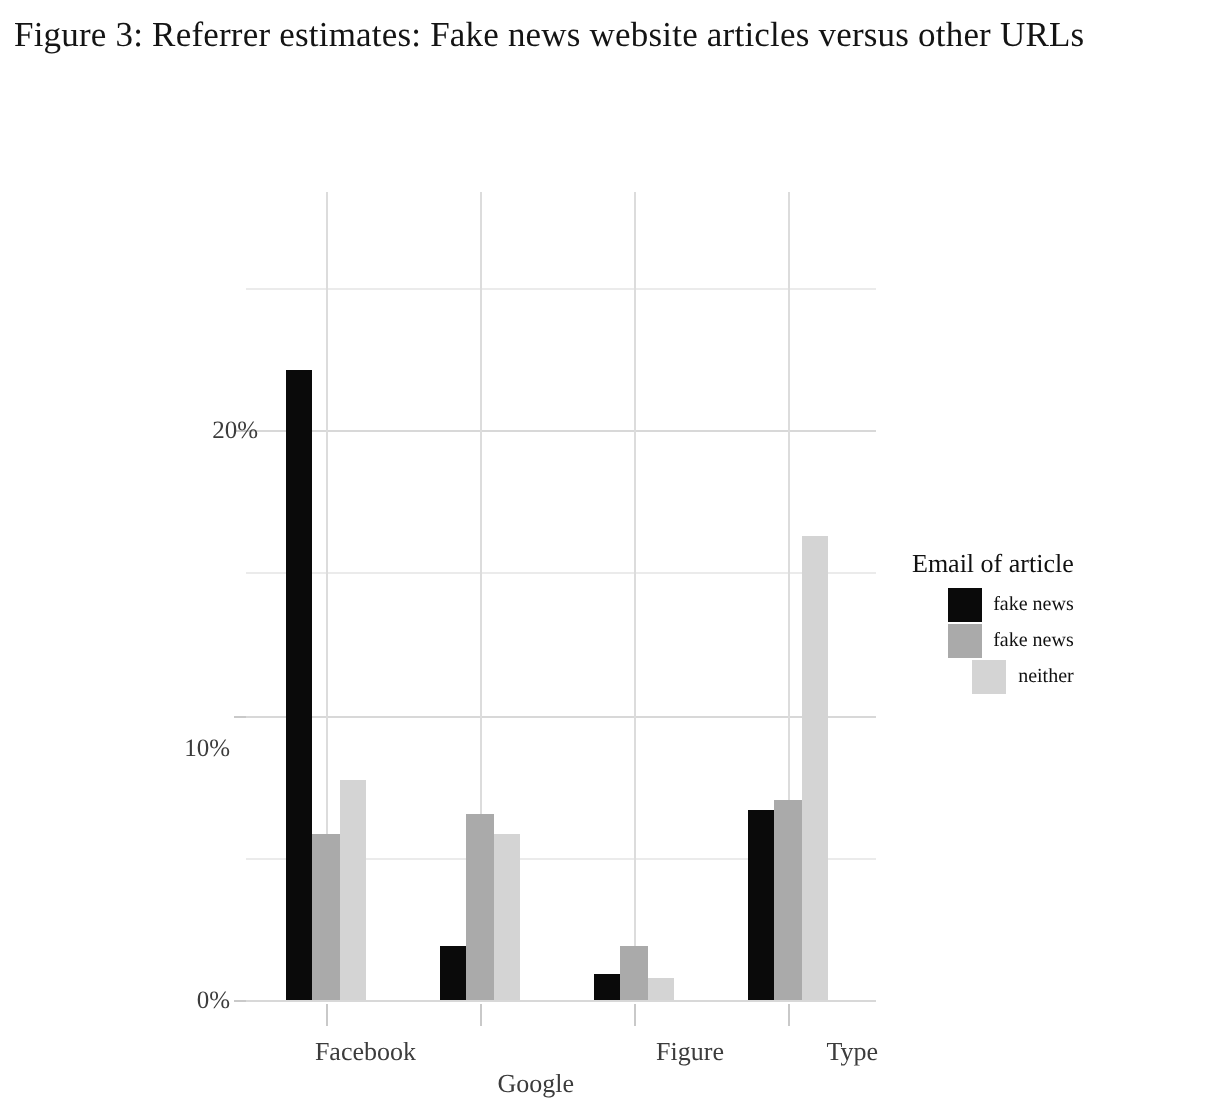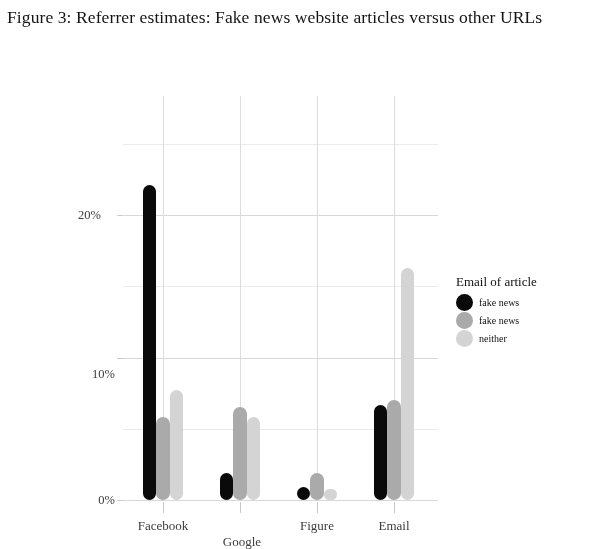--- a/index.html
+++ b/index.html
@@ -1,15 +1,15 @@
 <!DOCTYPE html>
 <html><head>
 <meta charset="utf-8">
 <style>
-  * { margin: 0; padding: 0; box-sizing: border-box; border-radius: 13px; }
+  * { margin: 0; padding: 0; box-sizing: border-box; }
   html, body { background: #ffffff; }
   body {
     width: 612px; height: 549px;
     position: relative;
     overflow: hidden;
     font-family: "Liberation Serif", "DejaVu Serif", serif;
   }
   .fig-title {
     position: absolute;
     left: 7px; top: 7px;
@@ -49,40 +49,41 @@
     background: #c9c9c9;
   }
   .xtick-mark {
     position: absolute;
     width: 1px; height: 11px;
     background: #c9c9c9;
   }
   .xtick-label {
     position: absolute;
     width: 90px;
-    text-align: center;
+    text-align: right;
     font-size: 13px;
     color: #3c3c3c;
     line-height: 1;
   }
   .legend {
     position: absolute;
     left: 456px; top: 274px;
   }
   .legend-title {
     font-size: 13px;
     color: #111111;
     margin-bottom: 4px;
     white-space: nowrap;
   }
   .legend-row {
     display: flex;
     align-items: center;
     height: 17px;
     margin-bottom: 1px;
+    justify-content: flex-end;
   }
   .legend-swatch {
     width: 17px; height: 17px;
     flex: 0 0 17px;
   }
   .legend-label {
     font-size: 10px;
     color: #111111;
     margin-left: 6px;
     white-space: nowrap;
@@ -118,31 +119,31 @@
         <div class="bar" style="left: 250.75px; top: 308.525px; width: 13.5px; height: 95.475px; background: rgb(10, 10, 10);"></div>
         <div class="bar" style="left: 264.25px; top: 304.25px; width: 13.5px; height: 99.75px; background: rgb(170, 170, 170);"></div>
         <div class="bar" style="left: 277.75px; top: 171.725px; width: 13.5px; height: 232.275px; background: rgb(212, 212, 212);"></div>
       </div>
     <div id="y-axis">
         <div class="ytick-mark" style="left: 117px; top: 500px;"></div>
         <div class="ytick-label" style="left: 71px; top: 494px;">0%</div>
         <div class="ytick-mark" style="left: 117px; top: 357.5px;"></div>
         <div class="ytick-label" style="left: 71px; top: 351.5px; margin-top: 16px;">10%</div>
         <div class="ytick-mark" style="left: 117px; top: 215px;"></div>
-        <div class="ytick-label" style="left: 57px; top: 209px;">20%</div>
+        <div class="ytick-label" style="left: 85px; top: 209px;">20%</div>
       </div>
     <div id="x-axis">
         <div class="xtick-mark" style="left: 163px; top: 502px;"></div>
         <div class="xtick-label" style="left: 118px; top: 519px;">Facebook</div>
         <div class="xtick-mark" style="left: 240px; top: 502px;"></div>
         <div class="xtick-label" style="left: 197px; top: 519px; margin-top: 16px;">Google</div>
         <div class="xtick-mark" style="left: 317px; top: 502px;"></div>
         <div class="xtick-label" style="left: 272px; top: 519px;">Figure</div>
         <div class="xtick-mark" style="left: 394px; top: 502px;"></div>
-        <div class="xtick-label" style="left: 349px; top: 519px;">Email</div>
+        <div class="xtick-label" style="left: 349px; top: 519px;">Type</div>
       </div>
 
     <div class="legend">
       <div class="legend-title">Email of article</div>
       <div id="legend-rows">
           <div class="legend-row">
             <div class="legend-swatch" style="background: rgb(10, 10, 10);"></div>
             <div class="legend-label">fake news</div>
           </div>
           <div class="legend-row">

